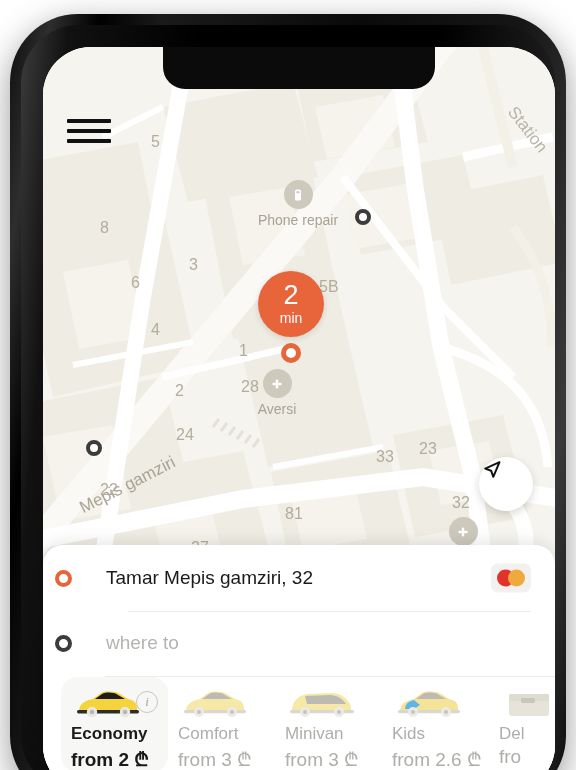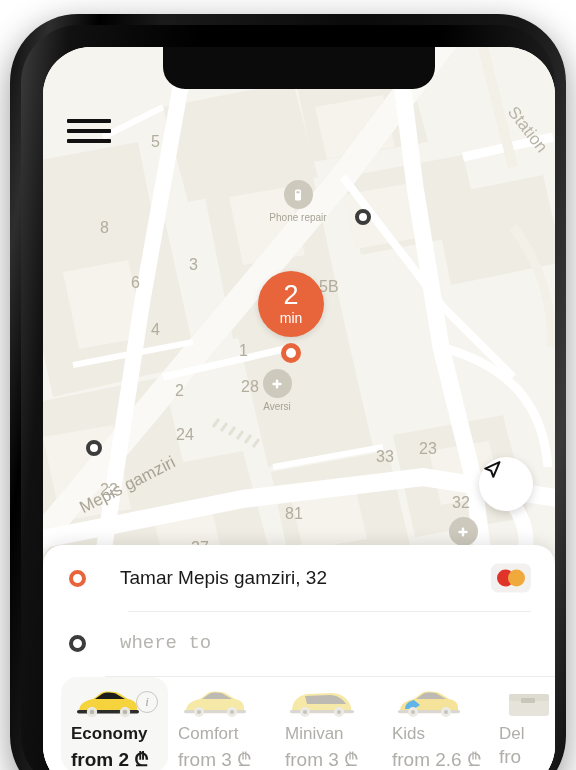--- a/index.html
+++ b/index.html
@@ -64,21 +64,21 @@
     position:absolute;color:#a9a596;font-size:15px;white-space:nowrap;
     font-family:"Liberation Sans",sans-serif;
   }
   .housenum{position:absolute;color:#b2ad9d;font-size:16px;}
   .poi{position:absolute;display:flex;flex-direction:column;align-items:center;}
   .poi-badge{
     width:29px;height:29px;border-radius:50%;background:#cdc9bd;
     display:flex;align-items:center;justify-content:center;
   }
   .poi-badge svg{position:static;}
-  .poi-name{margin-top:3px;font-size:10px;color:#a7a294;white-space:nowrap;}
+  .poi-name{margin-top:3px;font-size:14px;color:#a7a294;white-space:nowrap;}
 
   .ring-marker{
     position:absolute;width:16px;height:16px;border-radius:50%;
     border:4px solid #3c3c3c;background:#fff;box-sizing:border-box;
   }
 
   
   .menu-btn{position:absolute;left:24px;top:68px;width:44px;height:32px;z-index:25;
     display:flex;flex-direction:column;justify-content:space-between;padding:4px 0;box-sizing:border-box;}
   .menu-btn i{display:block;height:4px;background:#111;border-radius:1px;}
@@ -103,32 +103,32 @@
     background:#fff;box-shadow:0 3px 10px rgba(0,0,0,.16);
     display:flex;align-items:center;justify-content:center;z-index:24;
   }
 
   
   .sheet{
     position:absolute;left:0;right:0;bottom:0;height:248px;background:#fff;
     border-top-left-radius:20px;border-top-right-radius:20px;z-index:30;
     box-shadow:0 -3px 16px rgba(0,0,0,.10);
   }
-  .addr-row{position:relative;height:64px;display:flex;align-items:center;padding:0 0 0 26px;}
+  .addr-row{position:relative;height:64px;display:flex;align-items:center;padding:0 0 0 12px;}
   .addr-row.first{height:66px;}
   .dot-from{
     width:17px;height:17px;border-radius:50%;border:4px solid #e8653b;
     background:#fff;box-sizing:border-box;flex:none;
   }
   .dot-to{
     width:17px;height:17px;border-radius:50%;border:4px solid #3c3c3c;
     background:#fff;box-sizing:border-box;flex:none;
   }
   .addr-text{margin-left:34px;font-size:19px;color:#1a1a1a;}
-  .addr-text.ph{color:#b6b4b0;font-family:Liberation Mono, monospace;}
+  .addr-text.ph{color:#b6b4b0;}
   .pay-tile{
     position:absolute;right:24px;top:50%;transform:translateY(-50%);
     width:40px;height:29px;border-radius:7px;background:#f2f1ef;
     display:flex;align-items:center;justify-content:center;
   }
   .mc{position:relative;width:28px;height:17px;}
   .mc span{position:absolute;top:0;width:17px;height:17px;border-radius:50%;}
   .mc .r{left:0;background:#e0342a;}
   .mc .o{right:0;background:#efa93c;}
   .divider{position:absolute;left:85px;right:24px;height:1px;background:#ececec;}

